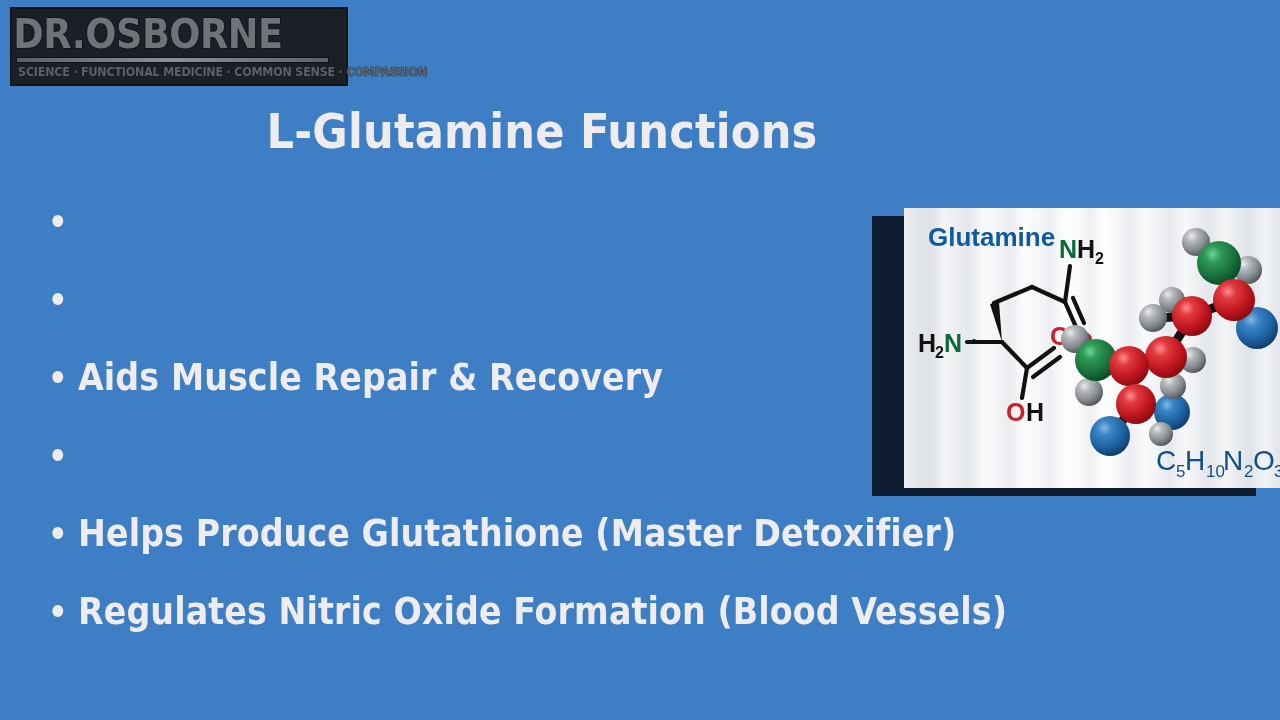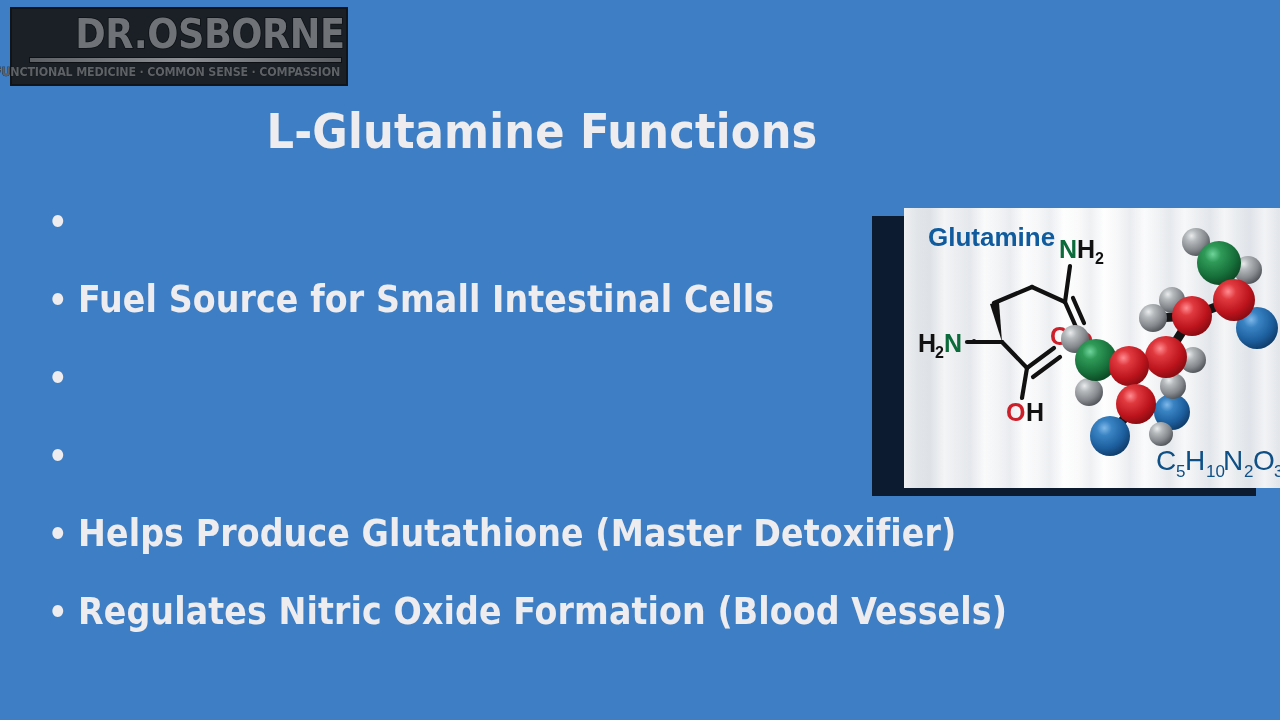--- a/index.html
+++ b/index.html
@@ -17,21 +17,21 @@
 
   
   .logo {
     position:absolute;
     left:10px; top:7px;
     width:338px; height:79px;
     background:#1b2027;
     border:2px solid #11151a;
     display:flex;
     flex-direction:column;
-    align-items:flex-end;
+    align-items:flex-start;
     justify-content:center;
     padding:3px 4px 4px 4px;
   }
   .logo-wordmark {
     font-family:"Liberation Sans Narrow","DejaVu Sans Condensed","Liberation Sans", sans-serif;
     font-weight:bold;
     font-size:40px;
     line-height:42px;
     letter-spacing:-0.5px;
     color:#6f7377;
@@ -172,24 +172,24 @@
 </div>
 
 <div class="title">L-Glutamine Functions</div>
 
 <ul class="bullets">
   <li class="bullet-item">
     <span class="bullet-dot">•</span>
   </li>
   <li class="bullet-item">
     <span class="bullet-dot">•</span>
-    <span class="bullet-text">Fuel Source for Small Intestinal Cells</span>
-  </li>
-  <li class="bullet-item">
-    <span class="bullet-dot">•</span>
+  </li>
+  <li class="bullet-item">
+    <span class="bullet-dot">•</span>
+    <span class="bullet-text">Aids Muscle Repair &amp; Recovery</span>
   </li>
   <li class="bullet-item">
     <span class="bullet-dot">•</span>
   </li>
   <li class="bullet-item">
     <span class="bullet-dot">•</span>
     <span class="bullet-text">Helps Produce Glutathione (Master Detoxifier)</span>
   </li>
   <li class="bullet-item">
     <span class="bullet-dot">•</span>

